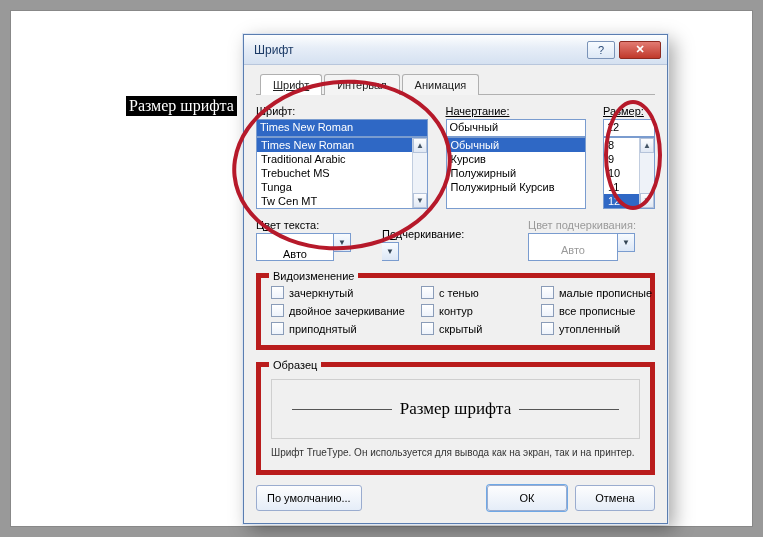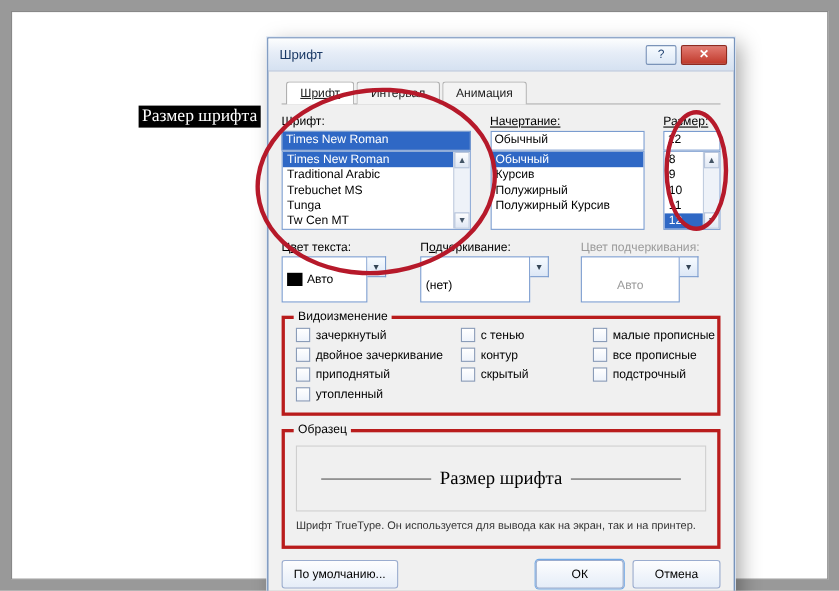--- a/index.html
+++ b/index.html
@@ -99,24 +99,24 @@
     border-left: 1px solid #c1cddf;
     display: flex; flex-direction: column;
   }
   .sb-btn { height: 15px; background: linear-gradient(#fdfdfe,#e0e8f4); border: 1px solid #b5c3da; font-size: 8px; display:flex;align-items:center;justify-content:center; color:#456; }
   .sb-track { flex:1; }
   .li { padding: 1px 4px; white-space: nowrap; }
   .li.sel { background: #2f68c5; color: #fff; }
   .font-input-sel { background:#2f68c5; color:#fff; }
   .row2 { display:flex; gap: 16px; margin-top: 10px; align-items:flex-end; }
   .dd { display:flex; }
-  .dd-input { border:1px solid #7a9ccf; background:#fff; height:28px; padding:20px 4px; }
+  .dd-input { border:1px solid #7a9ccf; background:#fff; height:28px; padding:10px 4px;flex-direction:column; }
   .dd-btn { width:17px; height:19px; border:1px solid #7a9ccf; border-left:none; background:linear-gradient(#f7fbff,#dce7f6); display:flex;align-items:center;justify-content:center; font-size:8px; color:#345; }
   .disabled { color: #9a9a9a; }
-  .group { border:3px solid #b91c1c; margin-top:12px; padding:8px 10px 10px; position:relative; }
+  .group { border:5px solid #b91c1c; margin-top:12px; padding:8px 10px 10px; position:relative; }
   .group-title { position:absolute; top:-8px; left:8px; background:#f0f0f0; padding:0 4px; }
   .checks { display:grid; grid-template-columns: 150px 120px 130px; row-gap:5px;text-align:center; }
   .chk { display:flex; align-items:center; gap:5px; }
   .chk-box { width:13px; height:13px; border:1px solid #8a9cb8; background:linear-gradient(#fff,#eef3fb); }
   .preview-box { border:1px solid #cfcfcf; height:60px; display:flex; align-items:center; justify-content:center; margin-top:4px; }
   .preview-divider { width:100px; border-top:1px solid #555; margin:0 8px; }
   .preview-text { font-family:"Times New Roman",serif; font-size:17px; }
   .hint { font-size:10px; color:#333; margin-top:8px; }
   .btn-row { display:flex; margin-top:10px; gap:8px; }
   .btn {
@@ -221,21 +221,20 @@
           <div class="dd-input" style="width:78px;display:flex;align-items:center;gap:4px">
             <span style="width:14px;height:12px;background:#000;display:inline-block"></span>
             <span>Авто</span>
           </div>
           <div class="dd-btn">▼</div>
         </div>
       </div>
       <div class="col" style="width:130px">
         <div class="lbl"><span>П</span><span class="u">о</span><span>дчеркивание:</span></div>
         <div class="dd">
-          <div class="dd-input" style="width:100px">(нет)</div>
           <div class="dd-btn">▼</div>
         </div>
       </div>
       <div class="col disabled" style="width:120px">
         <div class="lbl">Цвет подчеркивания:</div>
         <div class="dd">
           <div class="dd-input disabled" style="width:90px;text-align:center">Авто</div>
           <div class="dd-btn">▼</div>
         </div>
       </div>
@@ -268,24 +267,20 @@
             <span class="chk-box"></span>
             <span>все прописные</span>
           </div>
         <div class="chk">
             <span class="chk-box"></span>
             <span>приподнятый</span>
           </div>
         <div class="chk">
             <span class="chk-box"></span>
             <span>скрытый</span>
-          </div>
-        <div class="chk">
-            <span class="chk-box"></span>
-            <span>подстрочный</span>
           </div>
         <div class="chk">
             <span class="chk-box"></span>
             <span>утопленный</span>
           </div>
       </div>
     </div>
 
     <div class="group" style="padding-bottom:12px">
       <div class="group-title">Образец</div>

